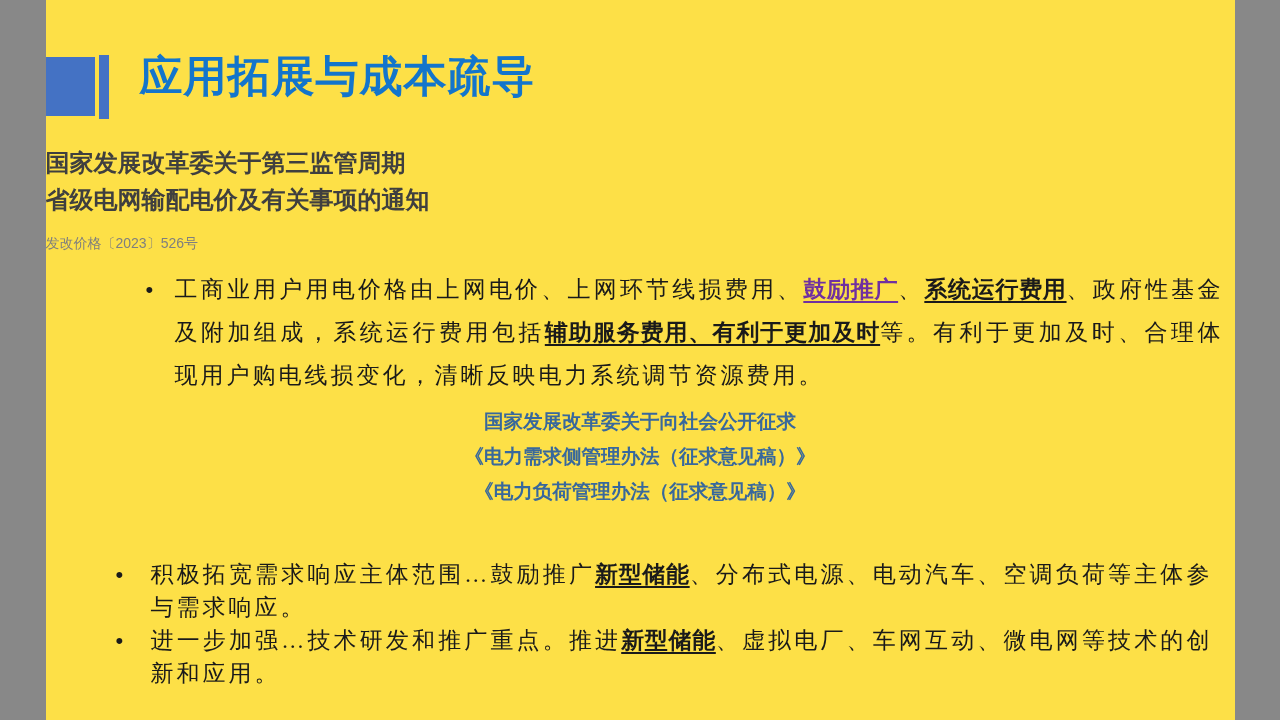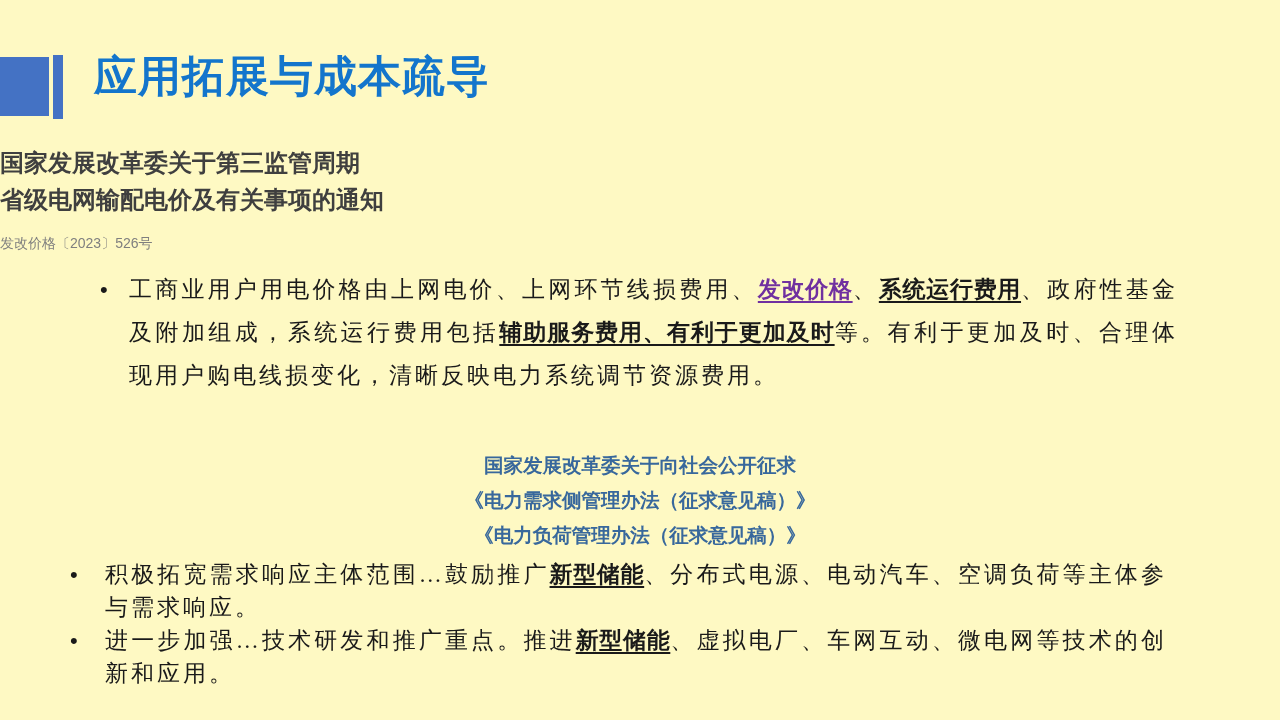--- a/index.html
+++ b/index.html
@@ -1,18 +1,18 @@
 <!DOCTYPE html>
 <html style="--title-blue: #1375CC; --accent-blue: #4472C4; --heading-gray: #3F3F3F; --subtle-gray: #7F7F7F; --announce-blue: #38689C; --body-black: #1A1A1A; --emphasis-purple: #7030A0;"><head>
 <meta charset="utf-8">
 <style>
   html,body { margin:0; padding:0; background:#888; }
   .slide {
-    position:relative; width:1280px; height:720px; margin:0 auto;
-    background:#fef9c3; overflow:hidden;
+    position:relative; width:1189px; height:720px; margin:0 auto;
+    background:#fde047; overflow:hidden;
     font-family:"Liberation Sans","DejaVu Sans",sans-serif;
   }
   
   .deco-square { position:absolute; left:0; top:57px; width:49px; height:59px;
     background:var(--accent-blue,#4472C4); }
   .deco-bar { position:absolute; left:53px; top:55px; width:10px; height:64px;
     background:var(--accent-blue,#4472C4); }
   .page-title { position:absolute; left:94px; top:50px; margin:0;
     font-size:43px; font-weight:700; letter-spacing:1px;
     color:var(--title-blue,#1375CC); line-height:1.25;
@@ -39,21 +39,21 @@
   .bullet-2 .btext, .bullet-3 .btext { font-size:23px; line-height:33px; letter-spacing:3px; max-width:1062px; }
   
   .seg-normal { }
   .seg-emph, .seg-purple {
     font-family:"Liberation Sans","DejaVu Sans",sans-serif;
     font-weight:700; letter-spacing:0.5px;
     text-decoration:underline; text-underline-offset:4px; text-decoration-thickness:2px;
   }
   .seg-purple { color:var(--emphasis-purple,#7030A0); }
   
-  .announce-block { position:absolute; left:0; right:0; top:404px; text-align:center;margin-top:44px; }
+  .announce-block { position:absolute; left:0; right:0; top:404px; text-align:center; }
   .announce-line { font-size:19.5px; font-weight:700; line-height:35px;
     color:var(--announce-blue,#38689C);
     font-family:"Liberation Sans","DejaVu Sans",sans-serif; }
 </style>
 </head>
 <body>
 
 <div class="slide">
 
   <div class="deco-square"></div>
@@ -61,21 +61,21 @@
   <h1 class="page-title">应用拓展与成本疏导</h1>
 
   <div class="notice-block">
     <div class="notice-line">国家发展改革委关于第三监管周期</div>
     <div class="notice-line">省级电网输配电价及有关事项的通知</div>
     <div class="doc-number">发改价格〔2023〕526号</div>
   </div>
 
   <div class="bullet bullet-1">
     <span class="marker">•</span>
-    <p class="btext"><span class="seg seg-normal">工商业用户用电价格由上网电价、上网环节线损费用、</span><span class="seg seg-purple">发改价格</span><span class="seg seg-normal">、</span><span class="seg seg-emph">系统运行费用</span><span class="seg seg-normal">、政府性基金及附加组成，系统运行费用包括</span><span class="seg seg-emph">辅助服务费用、有利于更加及时</span><span class="seg seg-normal">等。有利于更加及时、合理体现用户购电线损变化，清晰反映电力系统调节资源费用。</span></p>
+    <p class="btext"><span class="seg seg-normal">工商业用户用电价格由上网电价、上网环节线损费用、</span><span class="seg seg-purple">鼓励推广</span><span class="seg seg-normal">、</span><span class="seg seg-emph">系统运行费用</span><span class="seg seg-normal">、政府性基金及附加组成，系统运行费用包括</span><span class="seg seg-emph">辅助服务费用、有利于更加及时</span><span class="seg seg-normal">等。有利于更加及时、合理体现用户购电线损变化，清晰反映电力系统调节资源费用。</span></p>
   </div>
 
   <div class="announce-block">
     <div class="announce-line">国家发展改革委关于向社会公开征求</div>
     <div class="announce-line">《电力需求侧管理办法（征求意见稿）》</div>
     <div class="announce-line">《电力负荷管理办法（征求意见稿）》</div>
   </div>
 
   <div class="bullet bullet-2">
     <span class="marker">•</span>

